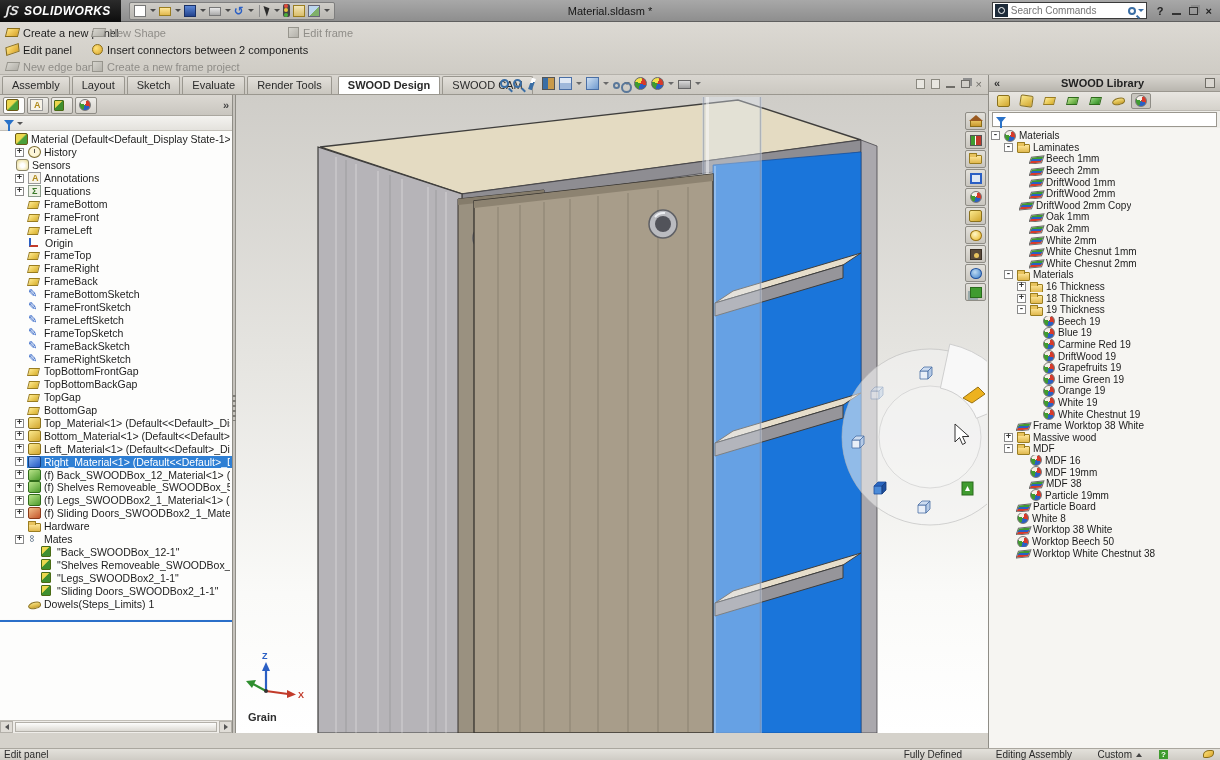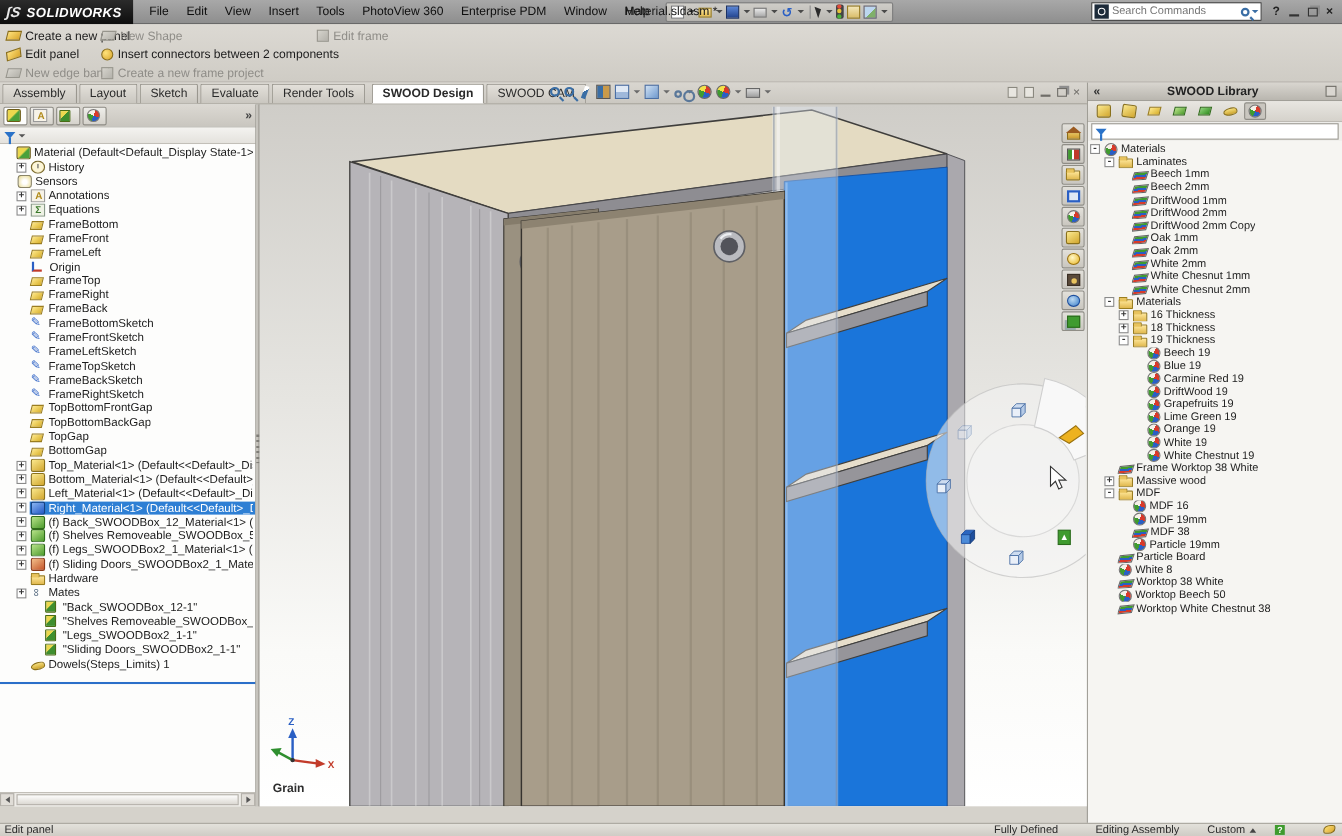--- a/index.html
+++ b/index.html
@@ -181,31 +181,20 @@
 </head>
 <body>
 
 <div id="app">
 
   <div class="menubar">
     <div class="logo">
         <span class="ds">∫S</span>
         <span>SOLIDWORKS</span>
       </div>
-    <div class="menus">
-      <span>File</span>
-      <span>Edit</span>
-      <span>View</span>
-      <span>Insert</span>
-      <span>Tools</span>
-      <span>PhotoView 360</span>
-      <span>Enterprise PDM</span>
-      <span>Window</span>
-      <span>Help</span>
-    </div>
     <div class="qtb">
       <span class="mi mi-page"></span>
         <span class="dd"></span>
       <span class="mi mi-open"></span>
         <span class="dd"></span>
       <span class="mi mi-save"></span>
         <span class="dd"></span>
       <span class="mi mi-print"></span>
         <span class="dd"></span>
       <span class="mi mi-undo">↺</span>
@@ -811,21 +800,21 @@
               <span class="lbl">DriftWood 1mm</span>
             </span>
           </div>
           <div class="trow" style="padding-left: 28px;">
             <span class="expsp"></span>
             <span class="rw">
               <span class="ti ti-lam"></span>
               <span class="lbl">DriftWood 2mm</span>
             </span>
           </div>
-          <div class="trow" style="padding-left: 28px;">
+          <div class="trow" style="padding-left: 18px;">
             <span class="expsp"></span>
             <span class="rw">
               <span class="ti ti-lam"></span>
               <span class="lbl">DriftWood 2mm Copy</span>
             </span>
           </div>
           <div class="trow" style="padding-left: 28px;">
             <span class="expsp"></span>
             <span class="rw">
               <span class="ti ti-lam"></span>

